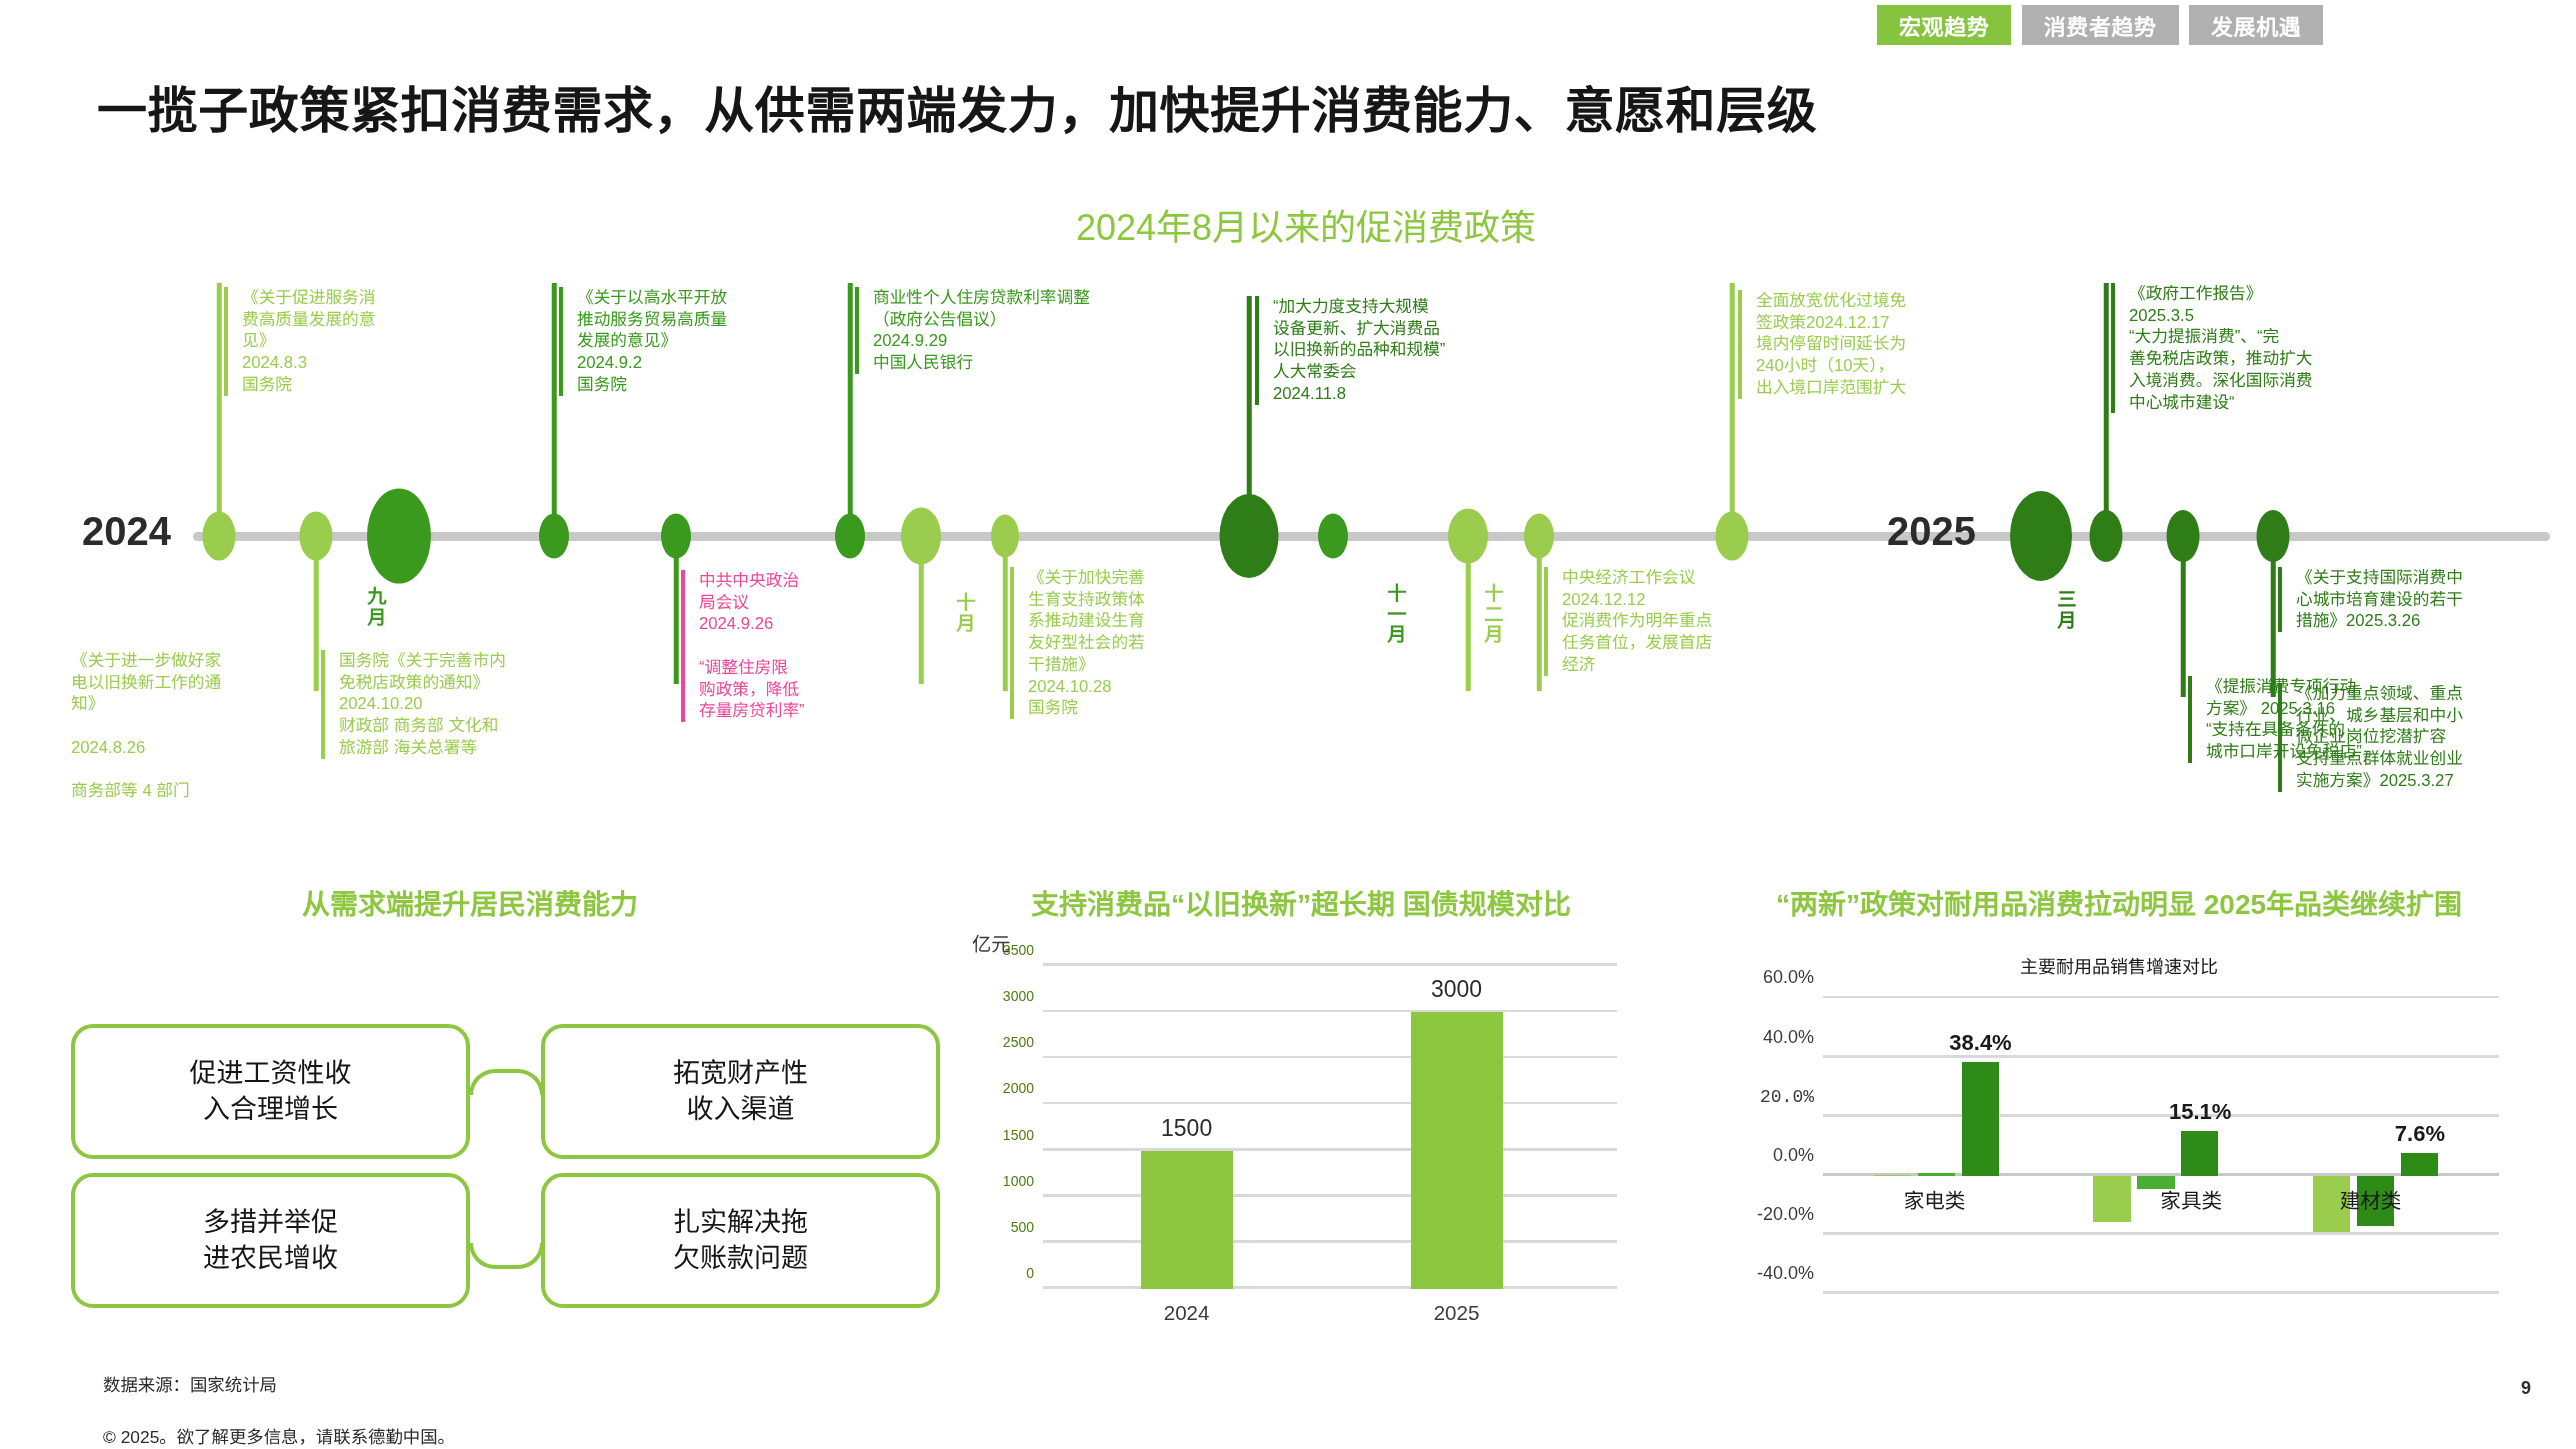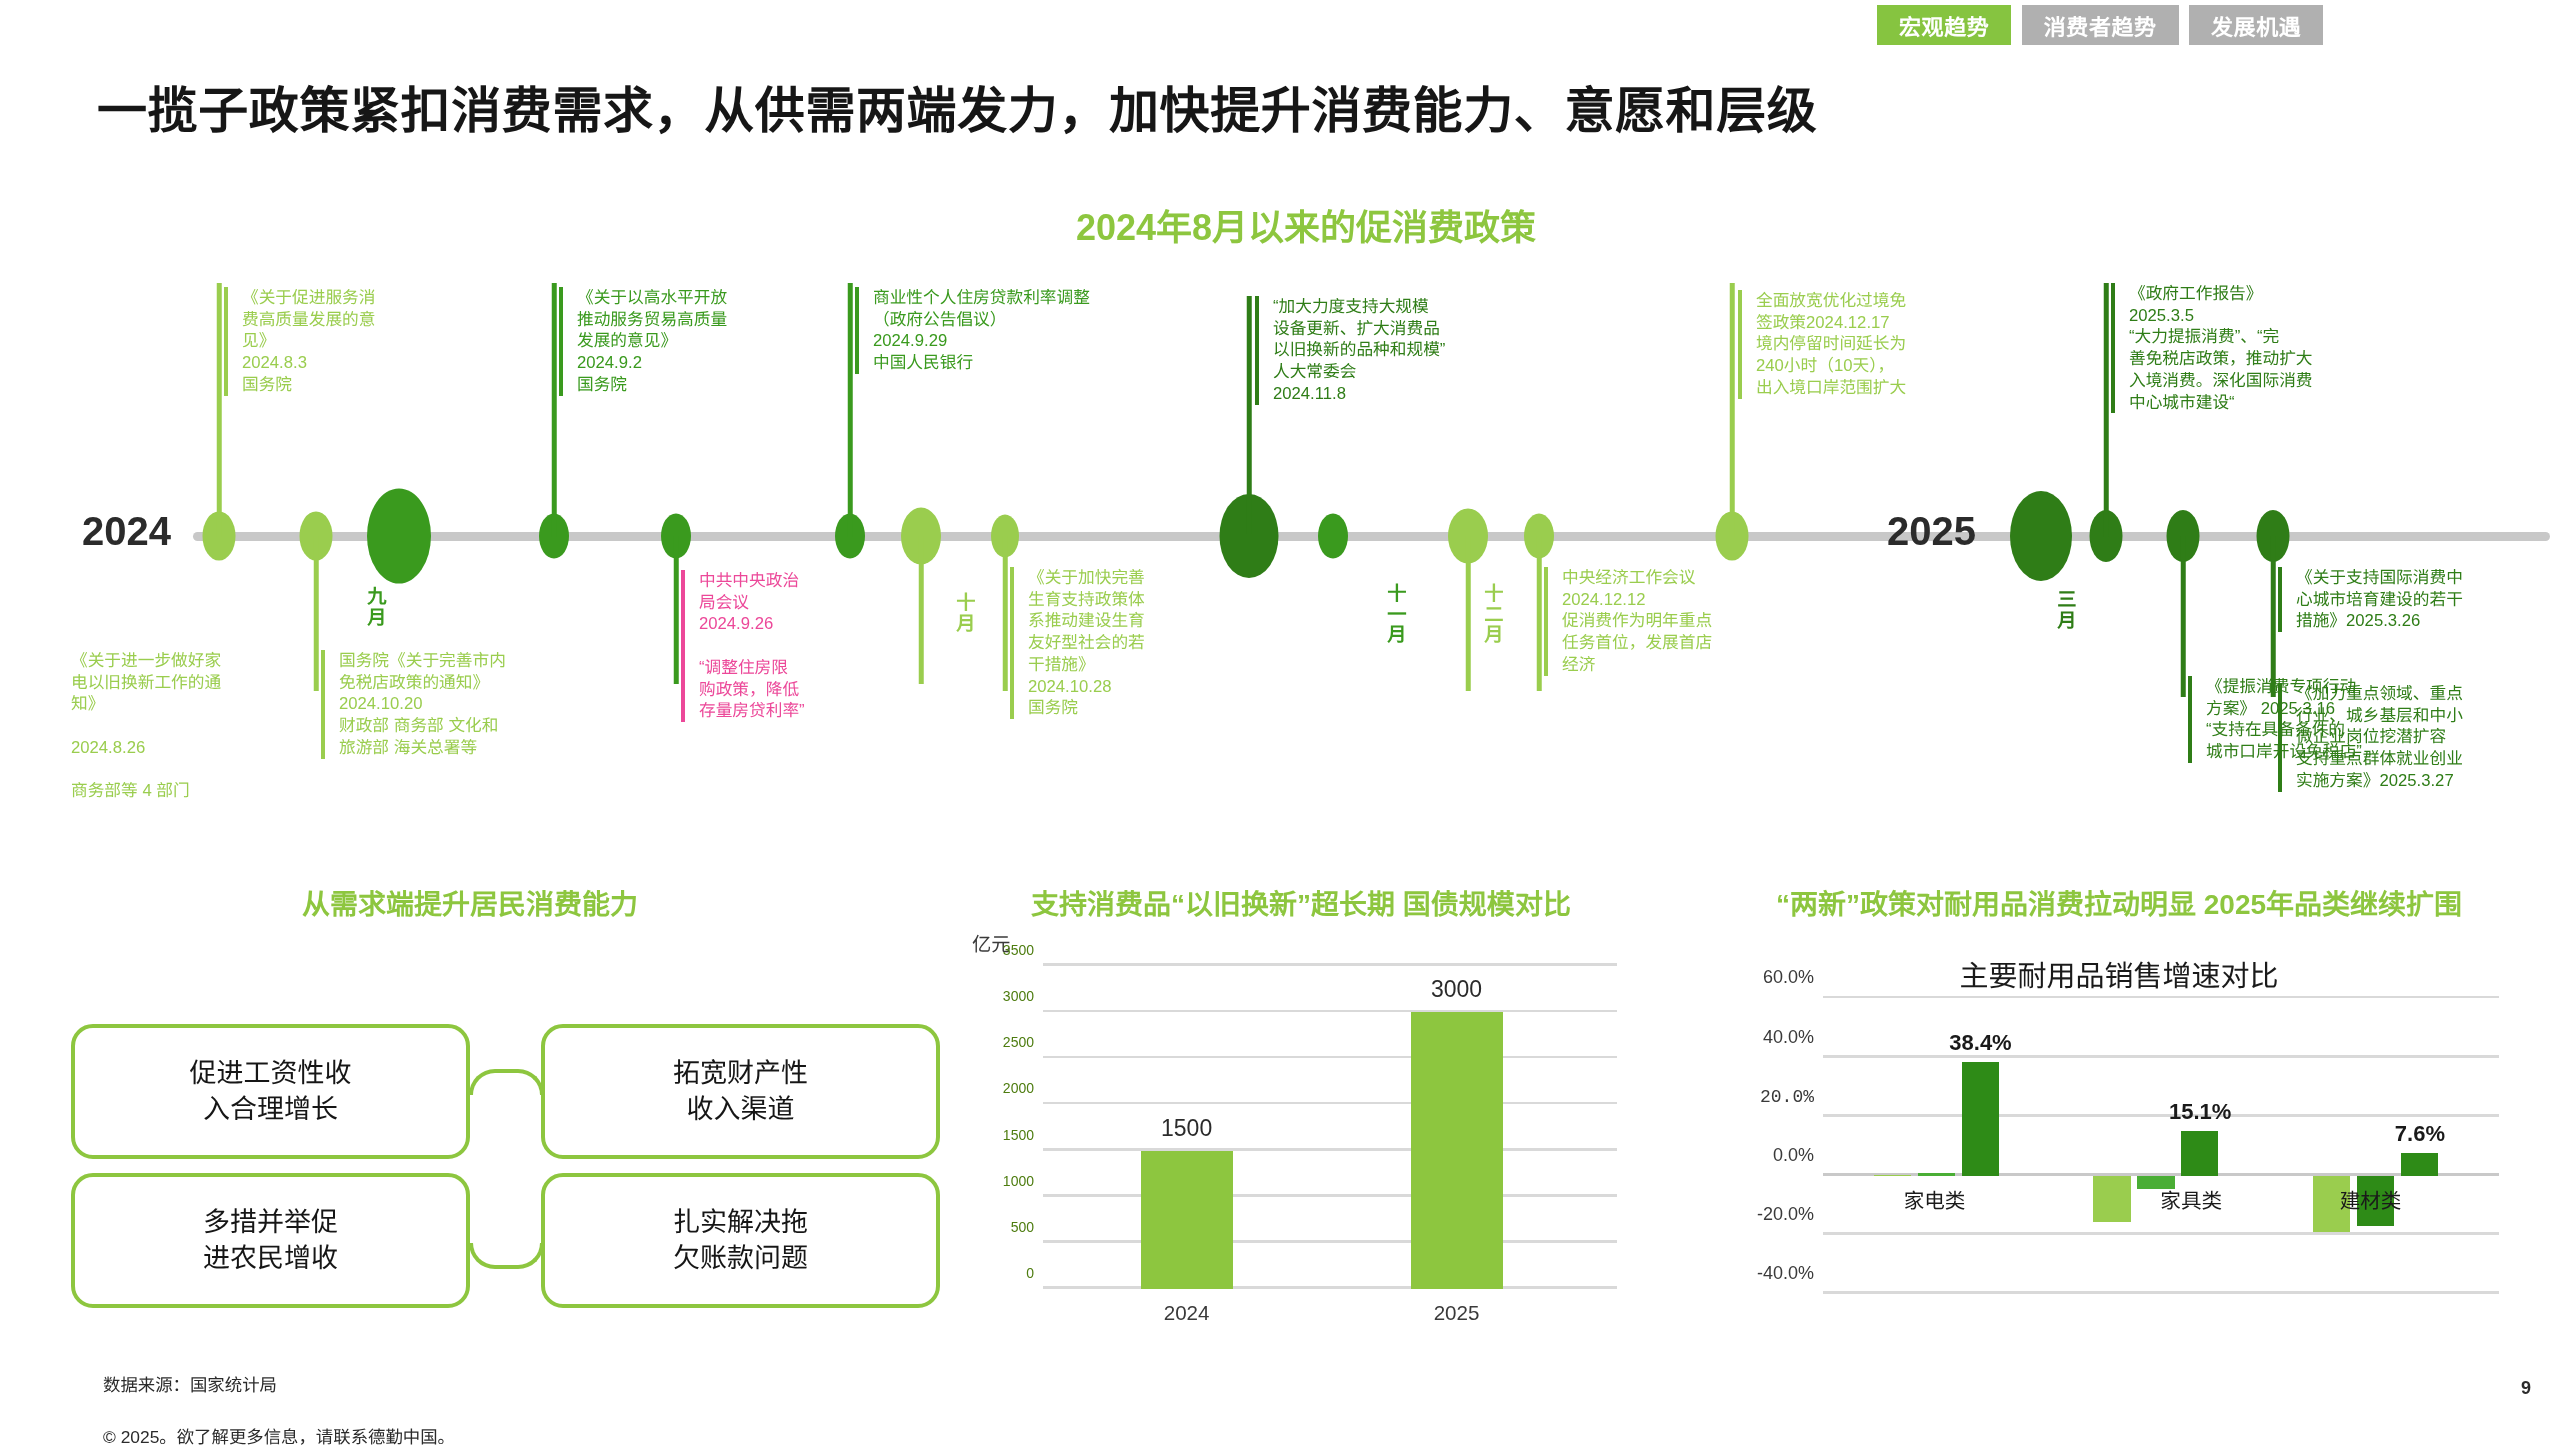--- a/index.html
+++ b/index.html
@@ -24,21 +24,21 @@
   
   .main-title {
     position: absolute; top: 70px; left: 97px; width: 2383px;
     font-size: 50px; font-weight: 700; color: #161616; letter-spacing: 0.6px;
     white-space: nowrap;
   }
 
   
   .section-heading {
     position: absolute; top: 198px; left: 0; width: 2576px;
-    text-align: center; font-size: 36px; font-weight: 700; color: #8dc63f; padding-left: 36px;
+    text-align: center; font-size: 36px; font-weight: 400; color: #8dc63f; padding-left: 36px;
   }
 
   
   .tl-axis {
     position: absolute; top: 532px; left: 193px; width: 2357px; height: 9px;
     background: #c8c8c8; border-radius: 4.5px;
   }
   .tl-year {
     position: absolute; font-size: 40px; font-weight: 700; color: #2b2b2b;
   }
@@ -97,21 +97,21 @@
   }
   .chartA .xlabel {
     position: absolute; font-size: 20.6px; color: #3a3a3a; text-align: center;
     transform: translateX(-50%);
   }
 
   
   .chartB { position: absolute; left: 1726px; top: 992px; width: 786px; height: 361px; }
   .chartB .subtitle {
     position: absolute; top: -40px; left: 0; width: 100%;
-    text-align: center; font-size: 29px; color: #1a1a1a; font-weight: 400;
+    text-align: center; font-size: 18px; color: #1a1a1a; font-weight: 400;
   }
   .chartB .plot { position: absolute; left: 97px; top: 6.4px; right: 13px; bottom: 59px; }
   .chartB .grid { position: absolute; left: 0; right: 0; height: 2.6px; background: #d9d9d9; }
   .chartB .zero { background: #c9c9c9; height: 3.2px; }
   .chartB .ytick {
     position: absolute; right: calc(100% + 9px); font-size: 18px;
     color: #3a3a3a; transform: translateY(-50%); white-space: nowrap;
   }
   .chartB .bar { position: absolute; }
   .chartB .dlabel {

